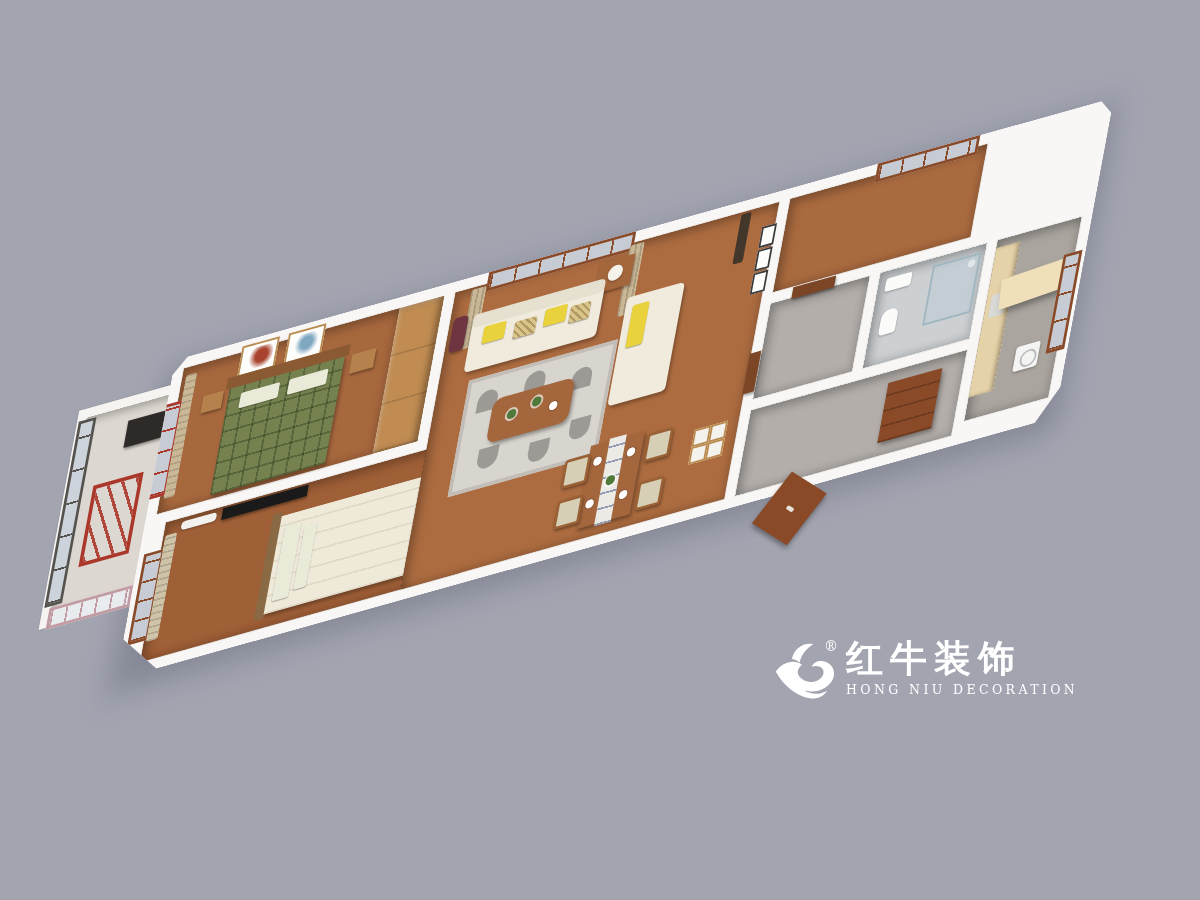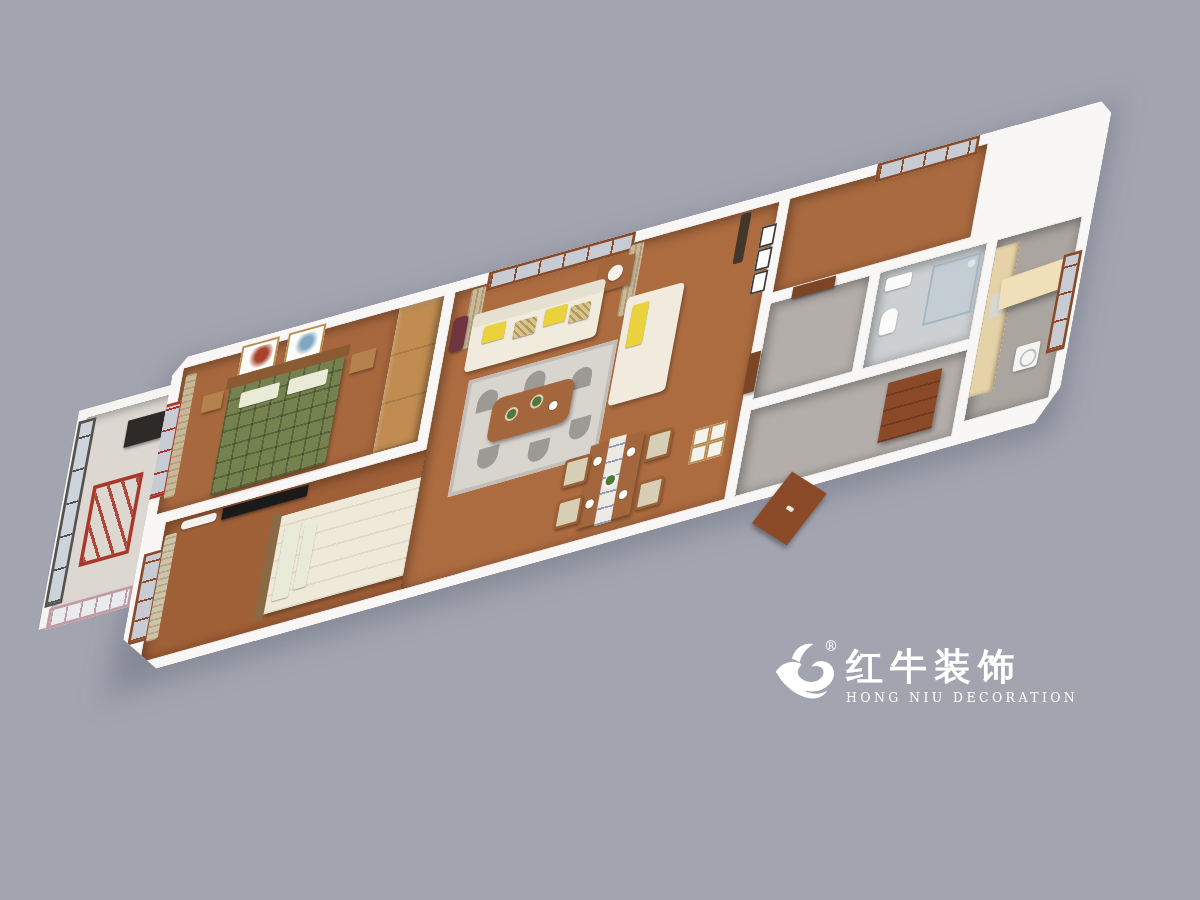--- a/index.html
+++ b/index.html
@@ -138,21 +138,21 @@
      repeating-linear-gradient(65deg,rgba(171,55,42,.9) 0 3px,transparent 3px 14px);}
   .balc-counter{position:absolute;left:58px;top:26px;width:40px;height:28px;background:#2e2a28;box-shadow:1px 2px 3px rgba(0,0,0,.4);}
   .win-pink{position:absolute;left:8px;top:206px;width:84px;height:16px;background:#e8ecef;border:3px solid #c29aa2;
      background-image:repeating-linear-gradient(90deg,#c29aa2 0 2px,transparent 2px 16px);}
 
   
   #logo{position:absolute;left:770px;top:640px;display:flex;align-items:flex-start;color:#ffffff;}
   #logo .bull-wrap{position:relative;width:72px;height:62px;margin-right:4px;}
   #logo .bull-wrap svg{width:72px;height:62px;fill:#ffffff;}
   #logo .reg{position:absolute;left:54px;top:-2px;font-size:14px;font-family:"DejaVu Serif",serif;}
-  .logo-text{display:flex;flex-direction:column;margin-top:8px;}
+  .logo-text{display:flex;flex-direction:column;}
   .logo-cn{font-family:"DejaVu Sans",sans-serif;font-weight:bold;font-size:37px;line-height:1;letter-spacing:7px;white-space:nowrap;}
   .logo-en{font-family:"DejaVu Serif",serif;font-size:12.5px;letter-spacing:3.4px;margin-top:5px;white-space:nowrap;}
 </style>
 </head>
 <body>
 
 <div id="stage">
 
   <div id="plan">
     <div class="plan-shadow"></div>

